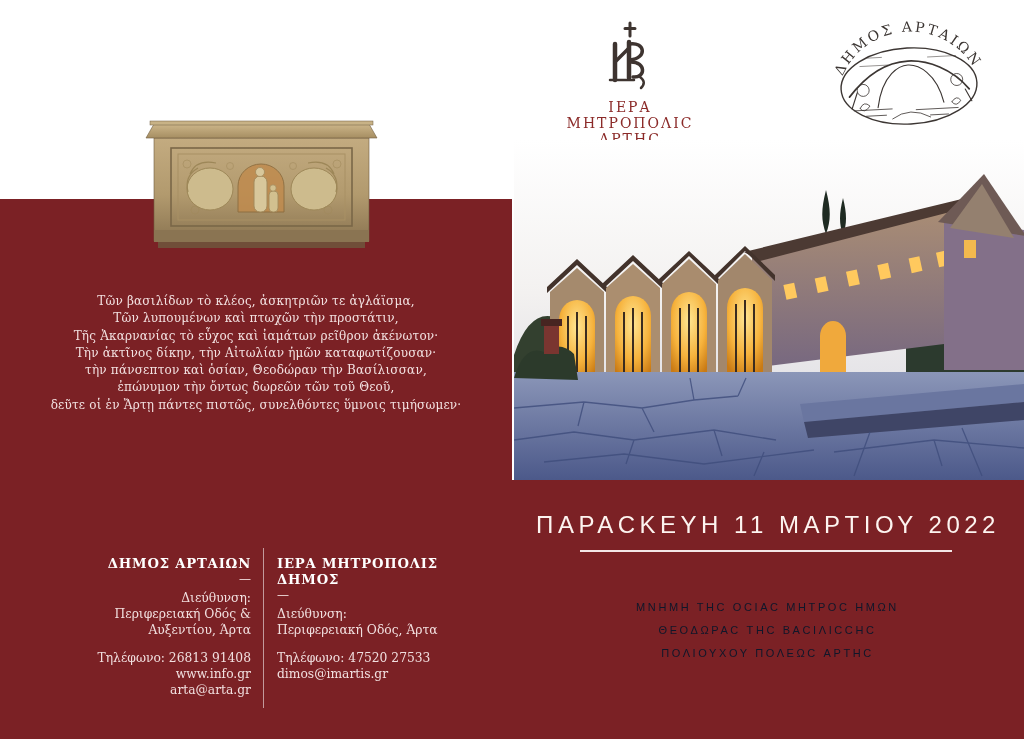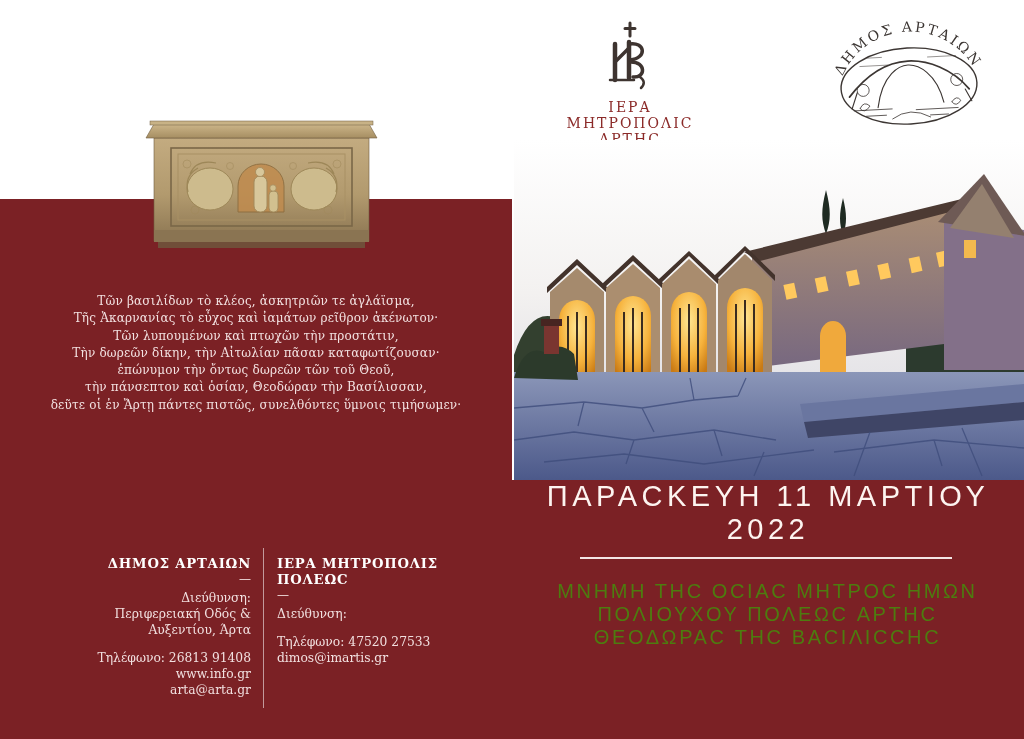--- a/index.html
+++ b/index.html
@@ -28,24 +28,24 @@
   
   .photo{position:absolute;left:514px;top:140px;width:510px;height:340px;}
 
   .logo-diocese{position:absolute;left:540px;top:20px;width:180px;text-align:center;}
   .logo-diocese .caption{margin-top:5px;color:#8b2a28;font-weight:normal;font-size:14px;
         letter-spacing:2px;word-spacing:7px;}
   .logo-muni{position:absolute;left:833px;top:8px;width:152px;height:120px;}
 
   .event{position:absolute;left:508px;top:480px;width:516px;text-align:center;color:#fdf4f0;
          font-family:"Liberation Sans","DejaVu Sans",sans-serif;}
-  .event-title{font-size:29px;letter-spacing:4.5px;padding-left:4px;}
+  .event-title{margin-top:31px;font-size:24px;letter-spacing:4.5px;padding-left:4px;}
   .event-underline{width:372px;height:2px;background:#f3e6e6;margin:11px auto 0;}
-  .event-sub{margin-top:21px;font-size:20px;line-height:23px;letter-spacing:2.6px;
-             color:#4d7c0f;padding-left:3px;}
+  .event-sub{margin-top:44px;font-size:11px;line-height:23px;letter-spacing:2.6px;
+             color:#0f172a;padding-left:3px;}
 </style>
 </head>
 <body>
 
 <div class="page">
 
   <div class="red-left"></div>
   <div class="red-right"></div>
 
   <div class="relief">
@@ -83,44 +83,45 @@
           <circle cx="92" cy="54" r="3.5"></circle>
         <circle cx="155" cy="54" r="3.5"></circle>
           <circle cx="190" cy="98" r="4"></circle>
           <circle cx="199" cy="52" r="4"></circle>
       </g>
     </svg>
   </div>
 
   <div class="hymn">
     <div>Τῶν βασιλίδων τὸ κλέος, ἀσκητριῶν τε ἀγλάϊσμα,</div>
+    <div>Τῶν λυπουμένων καὶ πτωχῶν τὴν προστάτιν,</div>
     <div>Τῆς Ἀκαρνανίας τὸ εὖχος καὶ ἰαμάτων ρεῖθρον ἀκένωτον·</div>
-    <div>Τῶν λυπουμένων καὶ πτωχῶν τὴν προστάτιν,</div>
-    <div>Τὴν δωρεῶν δίκην, τὴν Αἰτωλίαν πᾶσαν καταφωτίζουσαν·</div>
+    <div>Τὴν ἀκτῖνος δίκην, τὴν Αἰτωλίαν ἡμῶν καταφωτίζουσαν·</div>
+    <div>τὴν πάνσεπτον καὶ ὁσίαν, Θεοδώραν τὴν Βασίλισσαν,</div>
     <div>ἐπώνυμον τὴν ὄντως δωρεῶν τῶν τοῦ Θεοῦ,</div>
-    <div>τὴν πάνσεπτον καὶ ὁσίαν, Θεοδώραν τὴν Βασίλισσαν,</div>
     <div>δεῦτε οἱ ἐν Ἄρτῃ πάντες πιστῶς, συνελθόντες ὕμνοις τιμήσωμεν·</div>
   </div>
 
   <div class="contacts">
     <div class="col col-muni">
       <div class="c-title">ΔΗΜΟΣ ΑΡΤΑΙΩΝ</div>
       <div class="c-dash">—</div>
       <div>Διεύθυνση:</div>
       <div>Περιφερειακή Οδός &amp; Αυξεντίου, Άρτα</div>
       <div class="c-gap"></div>
       <div>Τηλέφωνο: 26813 91408</div>
       <div>www.info.gr</div>
       <div>arta@arta.gr</div>
     </div>
     <div class="contact-divider"></div>
     <div class="col col-dio">
-      <div class="c-title">ΙΕΡΑ ΜΗΤΡΟΠΟΛΙΣ ΠΟΛΕΩC</div>
+      <div class="c-title">ΙΕΡΑ ΜΗΤΡΟΠΟΛΙΣ ΔΗΜΟΣ</div>
       <div class="c-dash">—</div>
       <div>Διεύθυνση:</div>
+      <div>Περιφερειακή Οδός, Άρτα</div>
       <div class="c-gap"></div>
       <div>Τηλέφωνο: 47520 27533</div>
       <div>dimos@imartis.gr</div>
     </div>
   </div>
 
   <div class="logo-diocese">
     <svg width="60" height="70" viewBox="0 0 60 70">
       <g stroke="#3e3430" fill="none" stroke-linecap="round">
         <path d="M30,3 V16 M25,8.5 H35" stroke-width="3"></path>
@@ -252,18 +253,18 @@
       <rect x="30" y="184" width="15" height="30" fill="#7a3530"></rect>
       <rect x="27" y="179" width="21" height="7" fill="#472521"></rect>
     </svg>
   </div>
 
   <div class="event">
     <div class="event-title">ΠΑΡΑCΚΕΥΗ 11 ΜΑΡΤΙΟΥ 2022</div>
     <div class="event-underline"></div>
     <div class="event-sub">
       <div>ΜΝΗΜΗ ΤΗC ΟCΙΑC ΜΗΤΡΟC ΗΜΩΝ</div>
+      <div>ΘΕΟΔΩΡΑC ΤΗC ΒΑCΙΛΙCCΗC</div>
       <div>ΠΟΛΙΟΥΧΟΥ ΠΟΛΕΩC ΑΡΤΗC</div>
-      <div>ΘΕΟΔΩΡΑC ΤΗC ΒΑCΙΛΙCCΗC</div>
     </div>
   </div>
 
 </div>
 
 </body></html>

